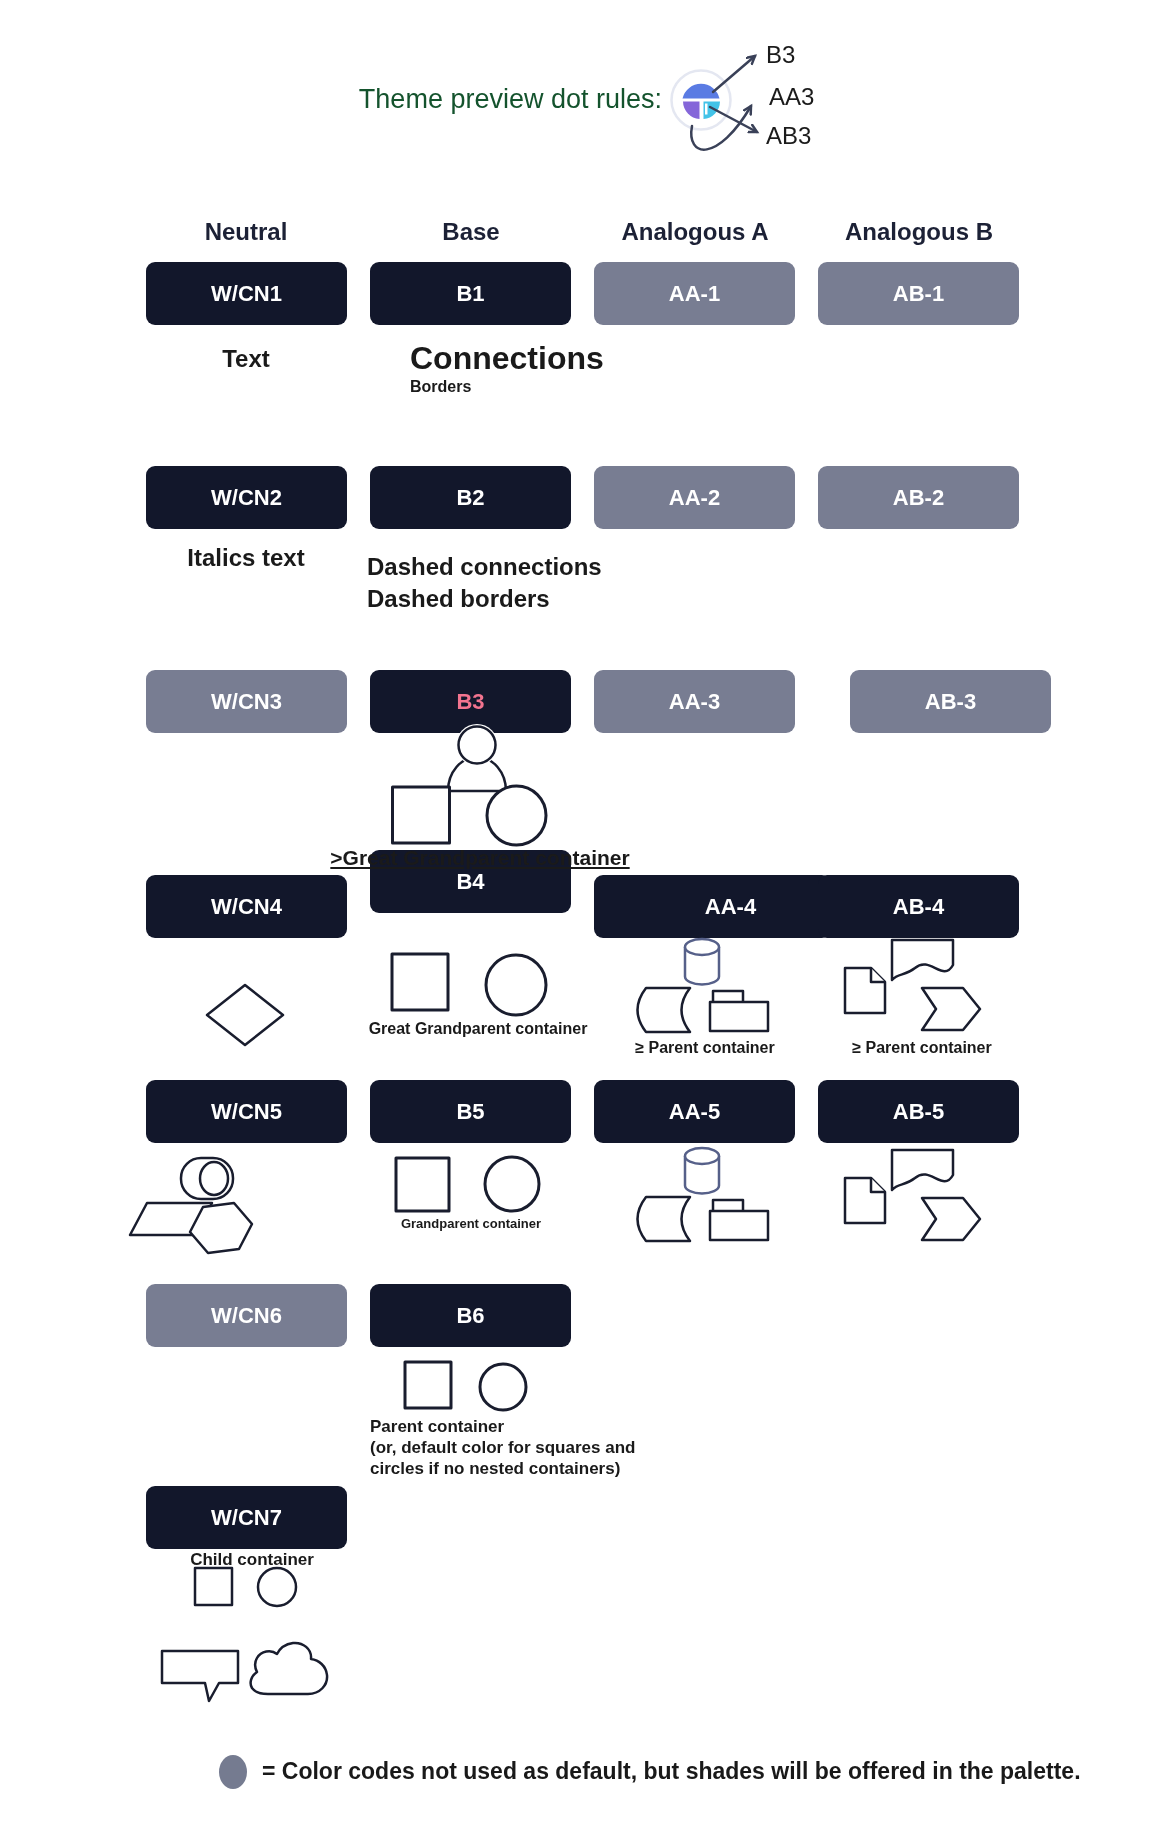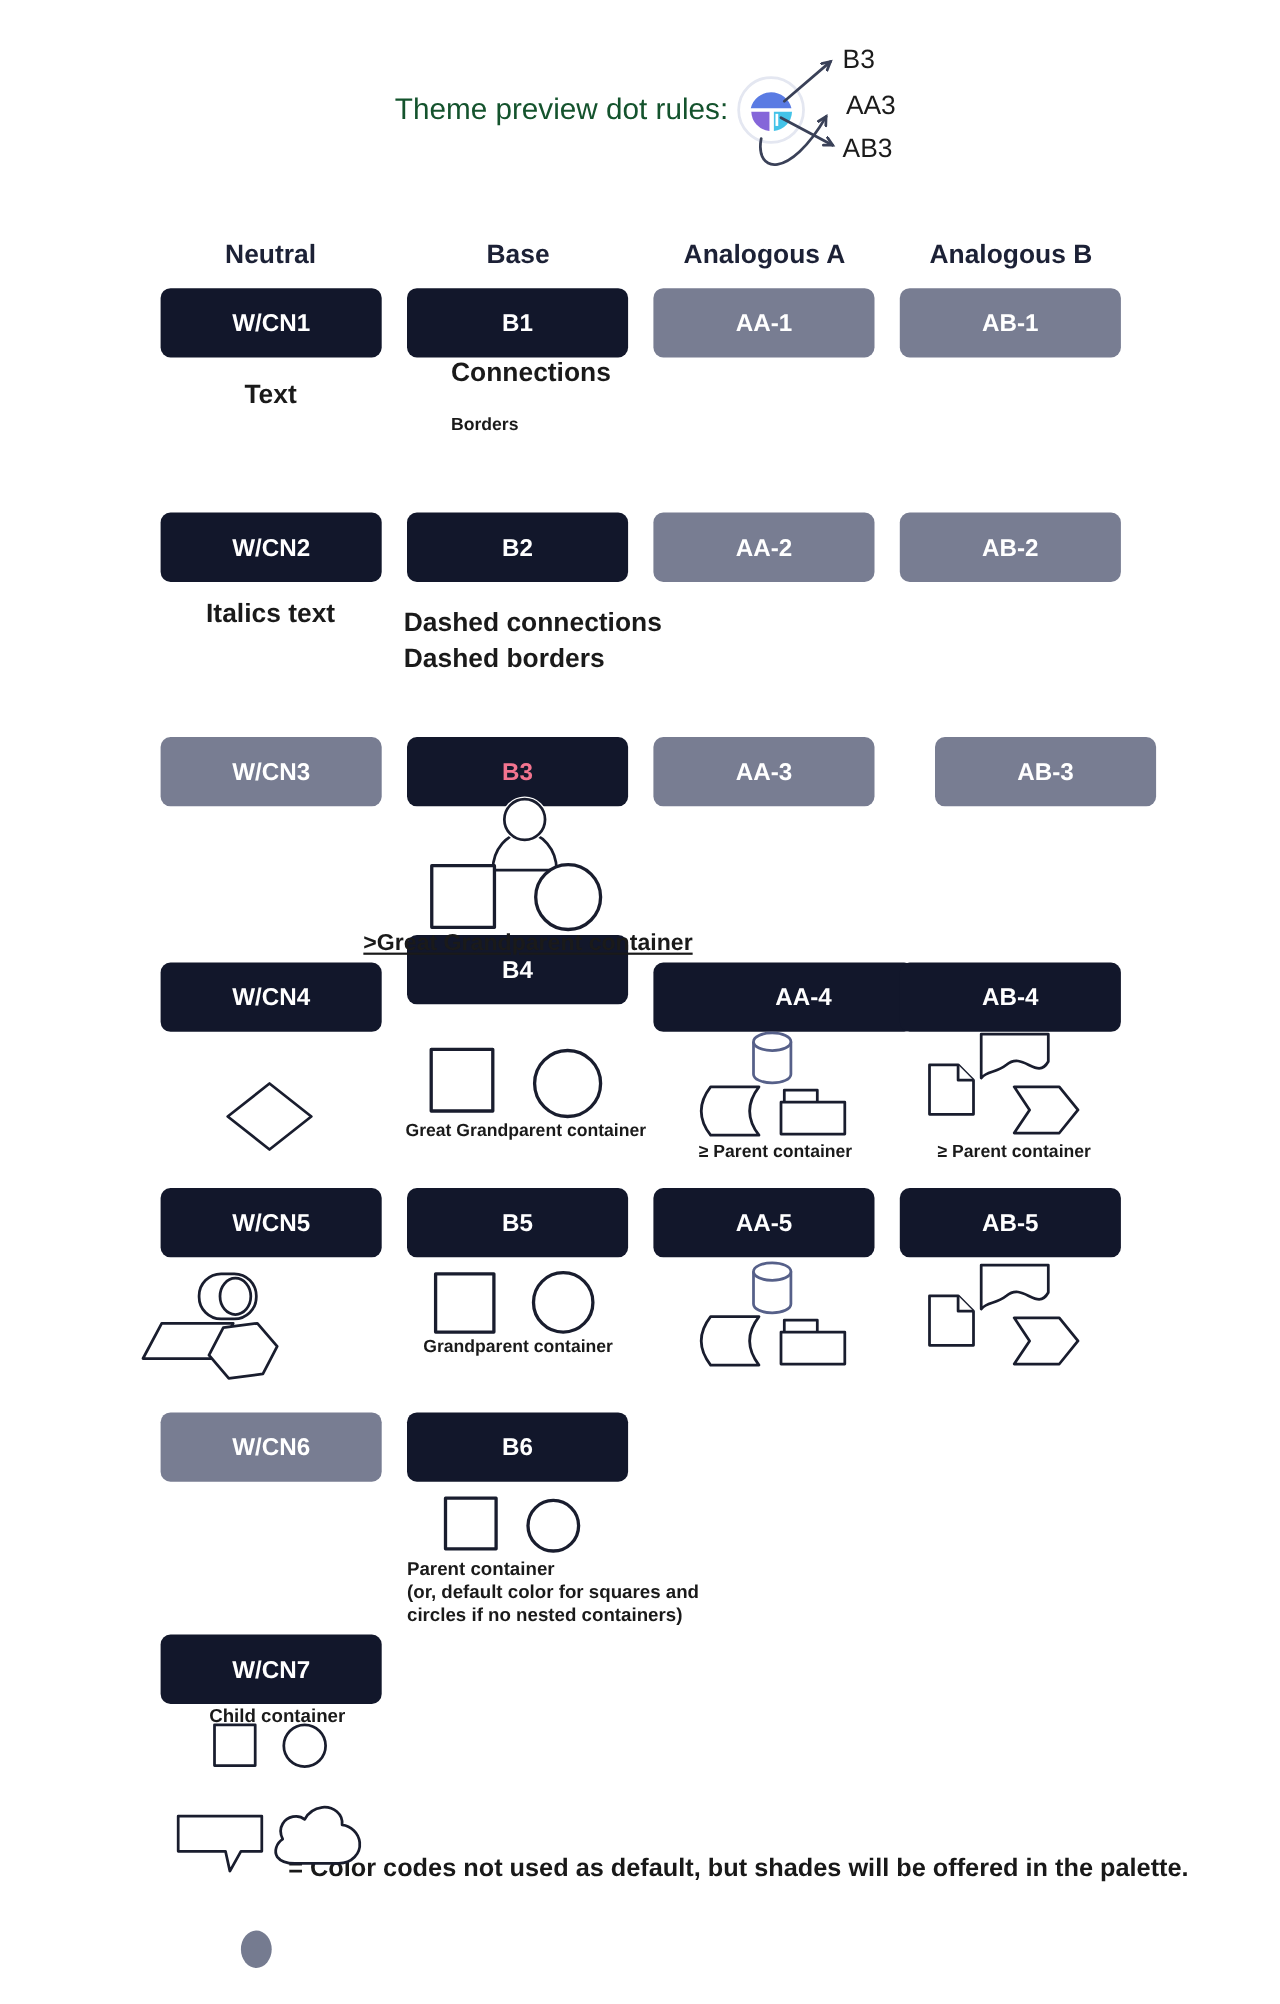--- a/index.html
+++ b/index.html
@@ -62,37 +62,37 @@
     <div class="abs swatch tone-dark" style="left: 146px; top: 1080px;">W/CN5</div>
     <div class="abs swatch tone-dark" style="left: 370px; top: 1080px;">B5</div>
     <div class="abs swatch tone-dark" style="left: 594px; top: 1080px;">AA-5</div>
     <div class="abs swatch tone-dark" style="left: 818px; top: 1080px;">AB-5</div>
     <div class="abs swatch tone-gray" style="left: 146px; top: 1284px;">W/CN6</div>
     <div class="abs swatch tone-dark" style="left: 370px; top: 1284px;">B6</div>
     <div class="abs swatch tone-dark" style="left: 146px; top: 1486px;">W/CN7</div>
   </div>
 <div id="caption-layer" class="layer">
     <div class="abs caption center" style="left: 246px; top: 345px; font-size: 24px; font-weight: 600;">Text</div>
-    <div class="abs caption" style="left: 410px; top: 325px; font-size: 24px; font-weight: 600;">Connections</div>
+    <div class="abs caption" style="left: 410px; top: 340px; font-size: 32px; font-weight: 600;">Connections</div>
     <div class="abs caption" style="left: 410px; top: 378px; font-size: 16px; font-weight: 600;">Borders</div>
     <div class="abs caption center" style="left: 246px; top: 544px; font-size: 24px; font-weight: 600;">Italics text</div>
     <div class="abs caption" style="left: 367px; top: 553px; font-size: 24px; font-weight: 600;">Dashed connections</div>
     <div class="abs caption" style="left: 367px; top: 585px; font-size: 24px; font-weight: 600;">Dashed borders</div>
     <div class="abs caption center" style="left: 480px; top: 846px; font-size: 21px; font-weight: 700; text-decoration: underline;">&gt;Great Grandparent container</div>
     <div class="abs caption center" style="left: 478px; top: 1020px; font-size: 16px; font-weight: 700;">Great Grandparent container</div>
     <div class="abs caption center" style="left: 705px; top: 1039px; font-size: 16px; font-weight: 700;">≥ Parent container</div>
     <div class="abs caption center" style="left: 922px; top: 1039px; font-size: 16px; font-weight: 700;">≥ Parent container</div>
-    <div class="abs caption center" style="left: 471px; top: 1216px; font-size: 16px; font-weight: 700;">Grandparent container</div>
+    <div class="abs caption center" style="left: 471px; top: 1216px; font-size: 13px; font-weight: 700;">Grandparent container</div>
     <div class="abs caption" style="left: 370px; top: 1417px; font-size: 17px; font-weight: 600;">Parent container</div>
     <div class="abs caption" style="left: 370px; top: 1438px; font-size: 17px; font-weight: 600;">(or, default color for squares and</div>
     <div class="abs caption" style="left: 370px; top: 1459px; font-size: 17px; font-weight: 600;">circles if no nested containers)</div>
     <div class="abs caption center" style="left: 252px; top: 1550px; font-size: 17px; font-weight: 700;">Child container</div>
   </div>
 
-<div class="abs" id="legend-text" style="left:262px;top:1684px;">= Color codes not used as default, but shades will be offered in the palette.</div>
+<div class="abs" id="legend-text" style="left:262px;top:1758px;">= Color codes not used as default, but shades will be offered in the palette.</div>
 
 <svg id="overlay" class="abs" width="1164" height="1822" viewBox="0 0 1164 1822">
   <defs>
     <marker id="ah" markerUnits="userSpaceOnUse" markerWidth="14" markerHeight="14" refX="8.5" refY="5" orient="auto">
       <path d="M1,1 L8.5,5 L1,9"></path>
     </marker>
   </defs>
 
   <g>
     <circle cx="701" cy="100" r="29.5" fill="none" stroke-width="2.5" stroke="#e4e7f1"></circle>

